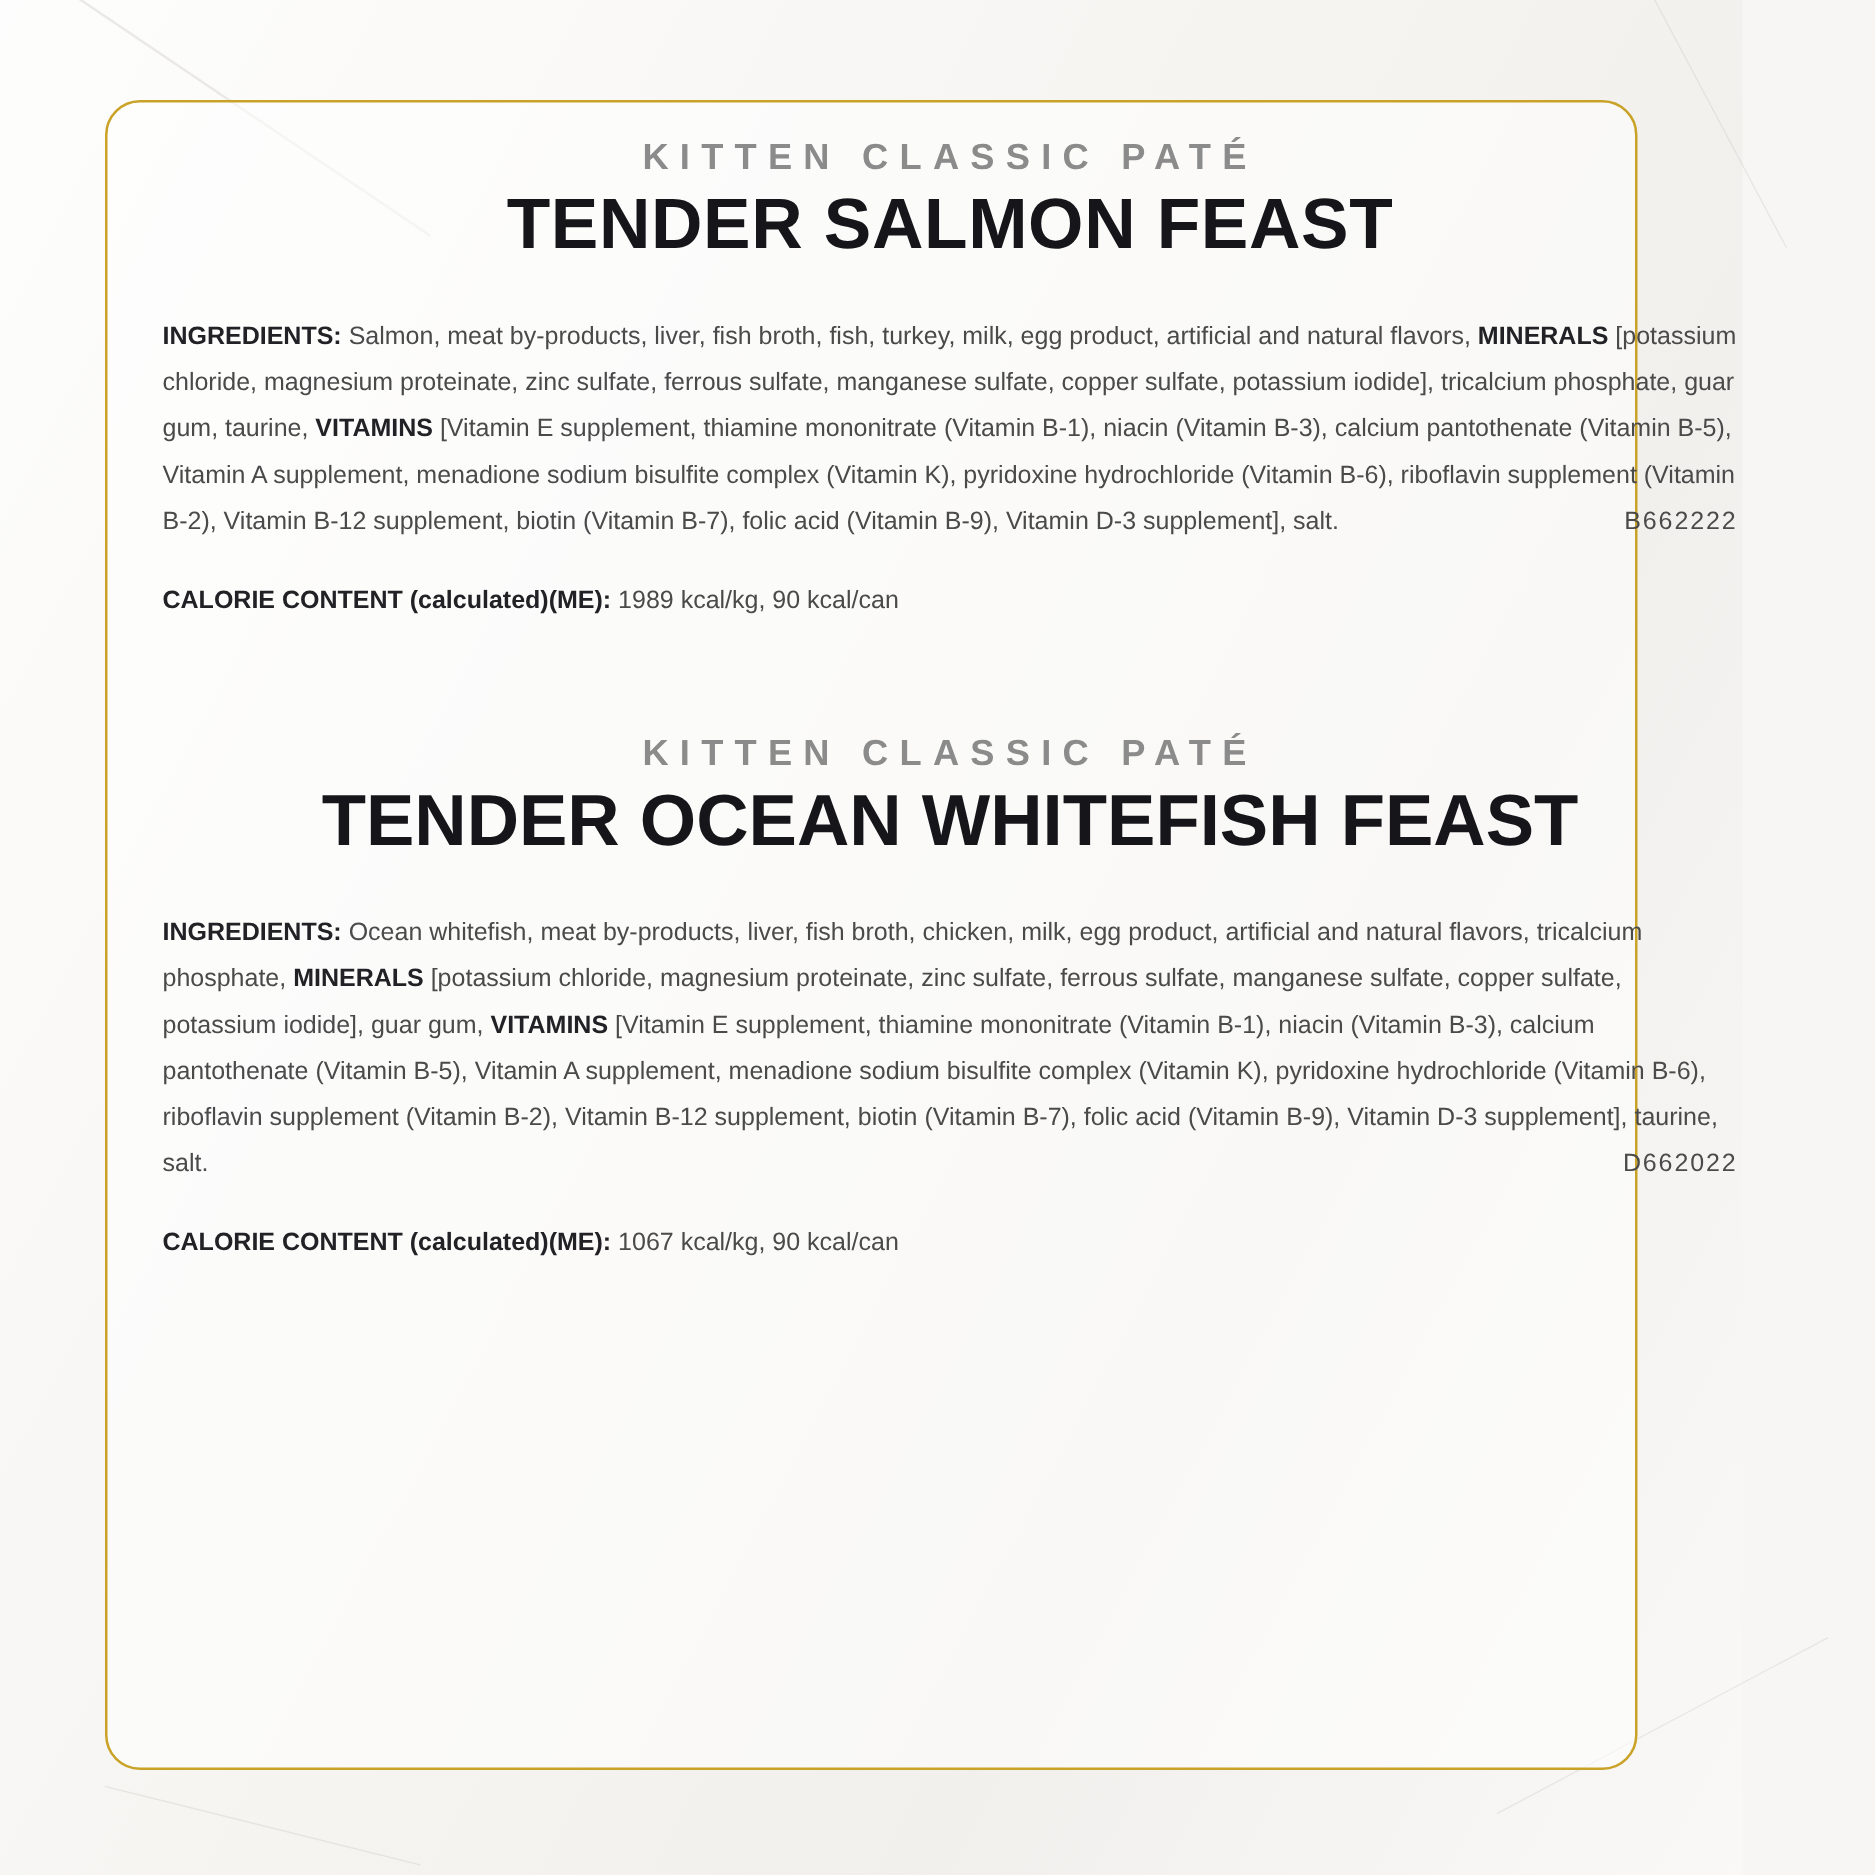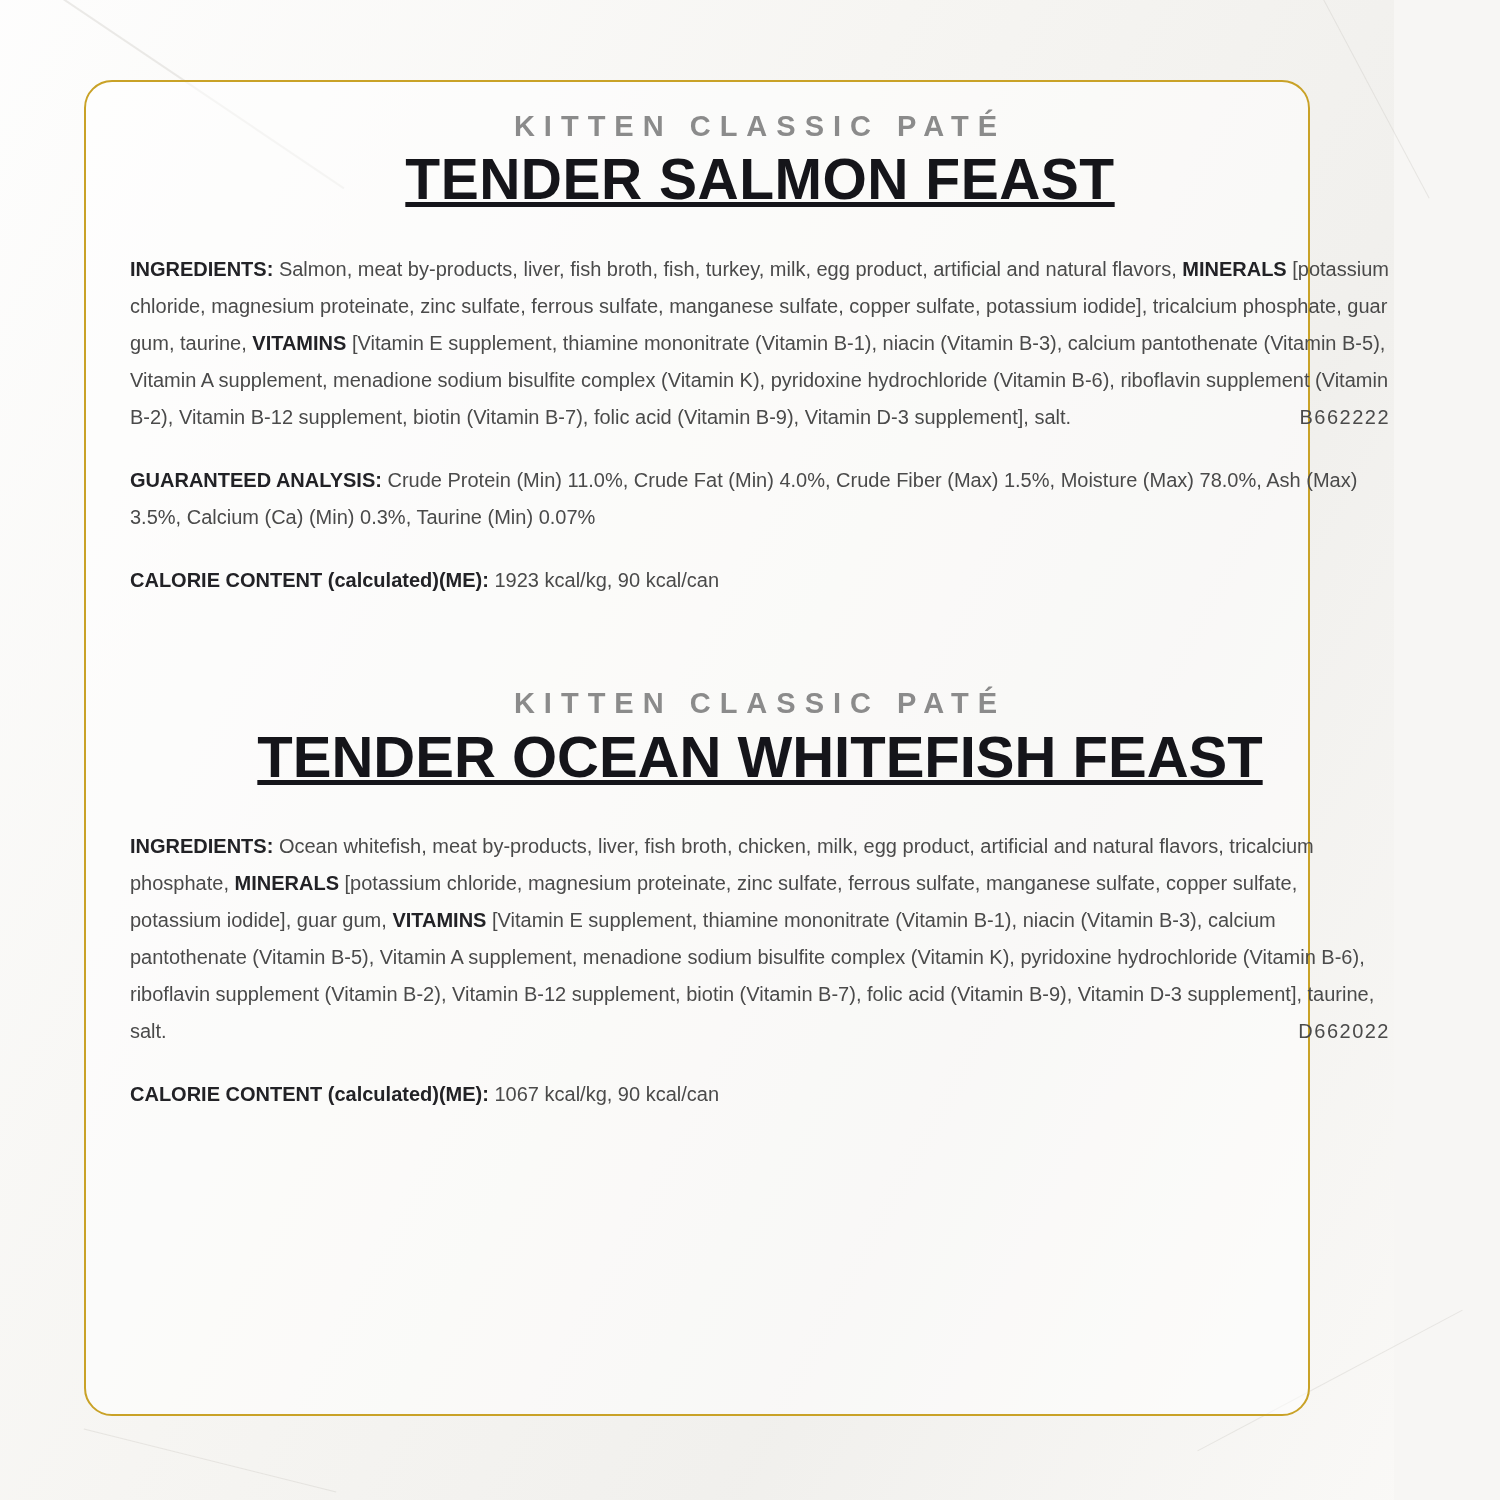--- a/index.html
+++ b/index.html
@@ -63,21 +63,20 @@
     margin: 0 0 6px 0;
   }
   .headline {
     text-align: center;
     font-size: 57px;
     font-weight: 700;
     letter-spacing: 0.5px;
     color: #15151a;
     margin: 0 0 40px 0;
     line-height: 1.08;
-    text-decoration: underline;
   }
   .headline.wide { font-size: 58px; letter-spacing: 0px; }
 
   .para {
     font-size: 20px;
     line-height: 37px;
     color: #4a4a4a;
     margin: 0 0 26px 0;
     text-align: left;
   }
@@ -106,26 +105,23 @@
   <div class="content">
 
     <div class="block">
       <div class="eyebrow">KITTEN CLASSIC PATÉ</div>
       <div class="headline">TENDER SALMON FEAST</div>
 
       <p class="para">
         <span class="lbl">INGREDIENTS:</span><span> Salmon, meat by-products, liver, fish broth, fish, turkey, milk, egg product, artificial and natural flavors, </span><span class="lbl">MINERALS</span><span> [potassium chloride, magnesium proteinate, zinc sulfate, ferrous sulfate, manganese sulfate, copper sulfate, potassium iodide], tricalcium phosphate, guar gum, taurine, </span><span class="lbl">VITAMINS</span><span> [Vitamin E supplement, thiamine mononitrate (Vitamin B-1), niacin (Vitamin B-3), calcium pantothenate (Vitamin B-5), Vitamin A supplement, menadione sodium bisulfite complex (Vitamin K), pyridoxine hydrochloride (Vitamin B-6), riboflavin supplement (Vitamin B-2), Vitamin B-12 supplement, biotin (Vitamin B-7), folic acid (Vitamin B-9), Vitamin D-3 supplement], salt.</span><span class="code">B662222</span>
       </p>
 
-      <p class="para">
-        <span class="lbl">GUARANTEED ANALYSIS:</span><span> Crude Protein (Min) 11.0%, Crude Fat (Min) 4.0%, Crude Fiber (Max) 1.5%, Moisture (Max) 78.0%, Ash (Max) 3.5%, Calcium (Ca) (Min) 0.3%, Taurine (Min) 0.07%</span>
-      </p>
 
       <p class="para">
-        <span class="lbl">CALORIE CONTENT (calculated)(ME):</span><span> 1923 kcal/kg, 90 kcal/can</span>
+        <span class="lbl">CALORIE CONTENT (calculated)(ME):</span><span> 1989 kcal/kg, 90 kcal/can</span>
       </p>
     </div>
 
     <div class="block">
       <div class="eyebrow">KITTEN CLASSIC PATÉ</div>
       <div class="headline wide">TENDER OCEAN WHITEFISH FEAST</div>
 
       <p class="para">
         <span class="lbl">INGREDIENTS:</span><span> Ocean whitefish, meat by-products, liver, fish broth, chicken, milk, egg product, artificial and natural flavors, tricalcium phosphate, </span><span class="lbl">MINERALS</span><span> [potassium chloride, magnesium proteinate, zinc sulfate, ferrous sulfate, manganese sulfate, copper sulfate, potassium iodide], guar gum, </span><span class="lbl">VITAMINS</span><span> [Vitamin E supplement, thiamine mononitrate (Vitamin B-1), niacin (Vitamin B-3), calcium pantothenate (Vitamin B-5), Vitamin A supplement, menadione sodium bisulfite complex (Vitamin K), pyridoxine hydrochloride (Vitamin B-6), riboflavin supplement (Vitamin B-2), Vitamin B-12 supplement, biotin (Vitamin B-7), folic acid (Vitamin B-9), Vitamin D-3 supplement], taurine, salt.</span><span class="code">D662022</span>
       </p>

